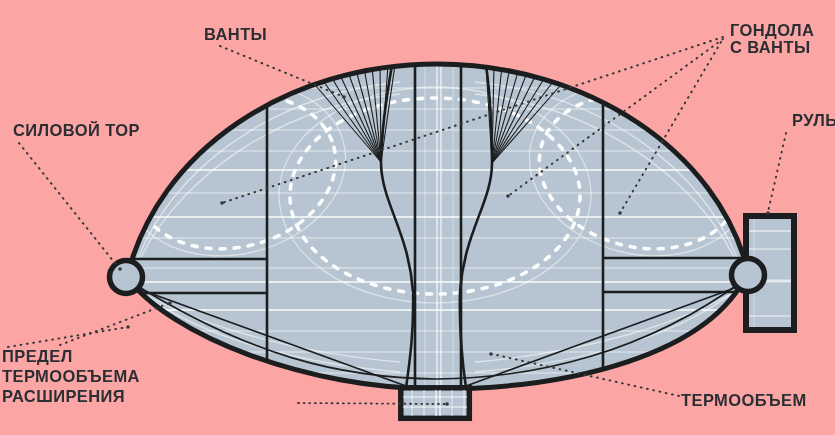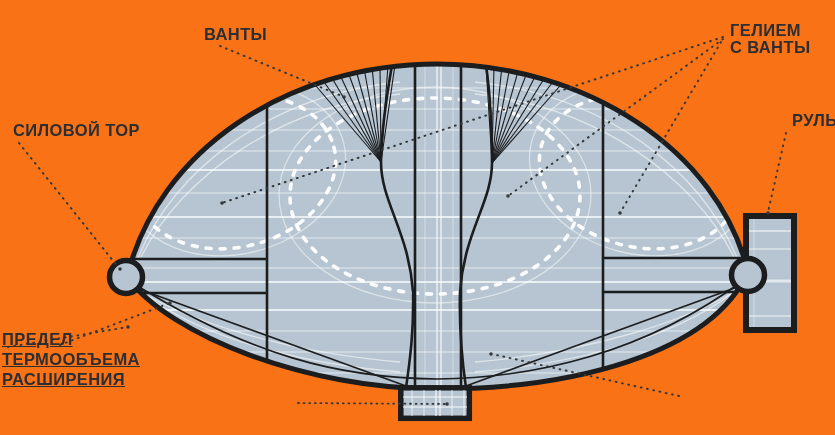--- a/index.html
+++ b/index.html
@@ -1,17 +1,17 @@
 <!DOCTYPE html>
 <html><head>
 <meta charset="utf-8">
 <style>
   html,body{margin:0;padding:0;background:#ffffff;}
   .stage{
-    position:relative;width:835px;height:435px;background:#f97316;overflow:hidden;
+    position:relative;width:835px;height:435px;background:#fca5a5;overflow:hidden;
     font-family:"Liberation Sans", sans-serif;
   }
   .stage svg{position:absolute;left:0;top:0;}
   .lbl{
     position:absolute;color:#2b2e32;font-weight:bold;font-size:16.5px;
     letter-spacing:0.4px;line-height:20px;white-space:nowrap;
   }
   .lbl.small-lh{line-height:16.5px;}
 </style>
 </head>
@@ -191,29 +191,32 @@
 
 <div class="lbl" style="left:204px;top:24px;">
   <span>ВАНТЫ</span>
 </div>
 
 <div class="lbl" style="left:13px;top:120px;">
   <span>СИЛОВОЙ ТОР</span>
 </div>
 
 <div class="lbl small-lh" style="left:730px;top:22px;">
-  <div>ГЕЛИЕМ</div>
+  <div>ГОНДОЛА</div>
   <div>С ВАНТЫ</div>
 </div>
 
 <div class="lbl" style="left:792px;top:110px;">
   <span>РУЛЬ</span>
 </div>
 
-<div class="lbl" style="left:2px;top:329px;text-decoration:underline;">
+<div class="lbl" style="left:2px;top:346px;">
   <div>ПРЕДЕЛ</div>
   <div>ТЕРМООБЪЕМА</div>
   <div>РАСШИРЕНИЯ</div>
 </div>
 
 
+<div class="lbl" style="left:681px;top:390px;">
+  <span>ТЕРМООБЪЕМ</span>
+</div>
 
 </div>
 
 </body></html>

